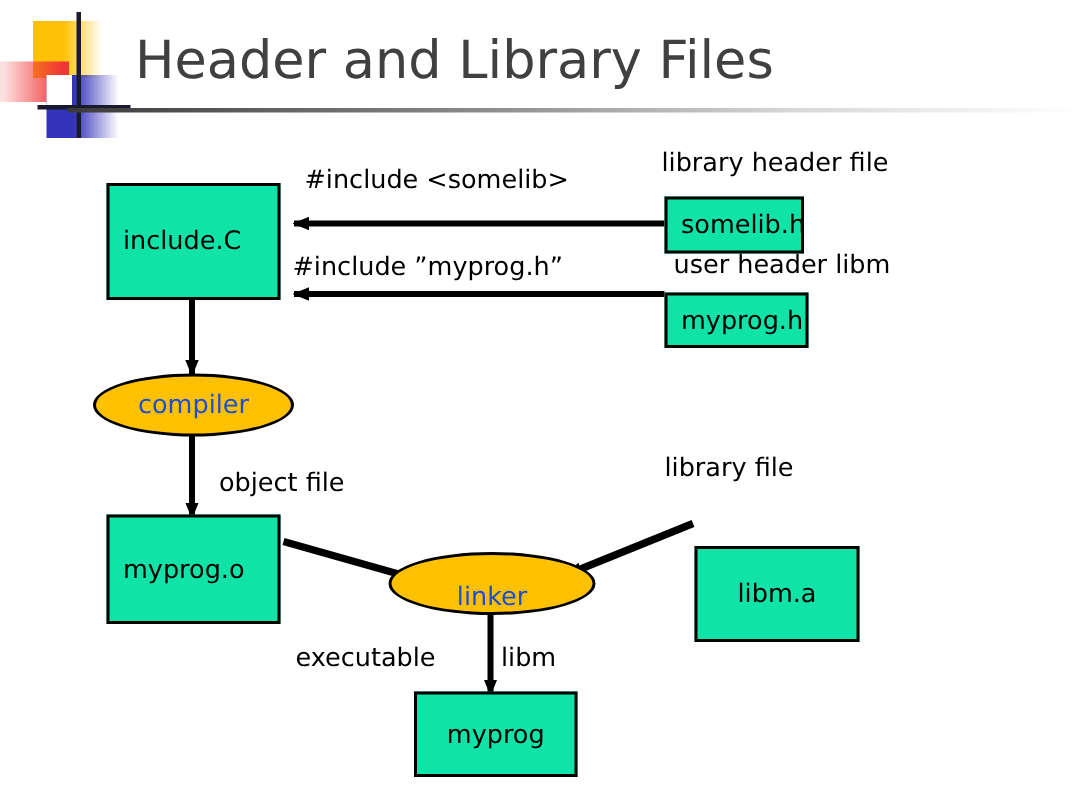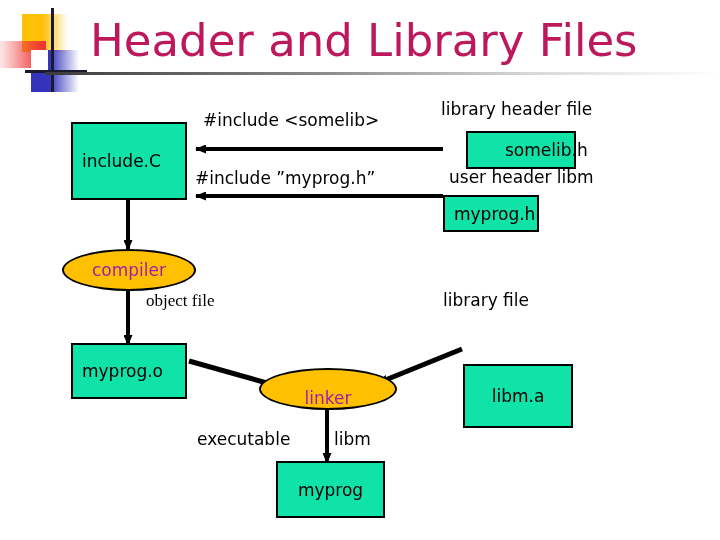--- a/index.html
+++ b/index.html
@@ -64,23 +64,23 @@
     width: 62px; height: 3px;
     background: #1a1a2e;
   }
 
   
   #title {
     position: absolute;
     left: 90px;
     top: 20px;
     width: 600px;
-    font-size: 45px;
+    font-size: 35px;
     line-height: 42px;
-    color: #be185d;
+    color: #404040;
     font-family: "DejaVu Sans", sans-serif;
     letter-spacing: 0px;
     white-space: nowrap;
   }
   #title-rule {
     position: absolute;
     left: 45px;
     top: 72px;
     width: 675px;
     height: 3px;
@@ -106,21 +106,21 @@
 
   .ellipse {
     position: absolute;
     background: #FFC000;
     border: 2px solid #000000;
     border-radius: 50%;
     box-sizing: border-box;
     display: flex;
     align-items: center;
     justify-content: center;
-    color: #a21caf;
+    color: #1d4ed8;
     font-size: 17px;
     font-family: "DejaVu Sans", sans-serif;
   }
 
   .label {
     position: absolute;
     color: #000000;
     font-size: 17px;
     font-family: "DejaVu Sans", sans-serif;
     white-space: nowrap;
@@ -169,33 +169,33 @@
 
     <line x1="462" y1="349" x2="378" y2="383" stroke="#000000" stroke-width="5" marker-end="url(#ah)"></line>
 
     <line x1="327" y1="409" x2="327" y2="463" stroke="#000000" stroke-width="4" marker-end="url(#ah)"></line>
   </svg>
 
   <div class="box" style="left:71px; top:122px; width:116px; height:78px;">
     <span>include.C</span>
   </div>
 
-  <div class="box" style="left:466px; top:131px; width:110px; height:38px;padding-left:28px;">
+  <div class="box" style="left:443px; top:131px; width:93px; height:38px;">
     <span>somelib.h</span>
   </div>
 
   <div class="box" style="left:443px; top:195px; width:96px; height:37px;">
     <span>myprog.h</span>
   </div>
 
   <div class="ellipse" style="left:62px; top:249px; width:134px; height:42px;">
     <span>compiler</span>
   </div>
 
-  <div class="box" style="left:71px; top:343px; width:116px; height:56px;">
+  <div class="box" style="left:71px; top:343px; width:116px; height:73px;">
     <span>myprog.o</span>
   </div>
 
   <div class="ellipse" style="left:259px; top:368px; width:138px; height:42px;align-items:flex-end;">
     <span>linker</span>
   </div>
 
   <div class="box center" style="left:463px; top:340px; width:110px; height:64px;margin-top:24px;">
     <span>libm.a</span>
   </div>
@@ -205,21 +205,21 @@
   </div>
 
   <div class="label" style="left:203px; top:110px;">#include &lt;somelib&gt;</div>
 
   <div class="label" style="left:195px; top:168px;">#include ”myprog.h”</div>
 
   <div class="label" style="left:441px; top:99px;">library header file</div>
 
   <div class="label" style="left:449px; top:167px;">user header libm</div>
 
-  <div class="label" style="left:146px; top:291px;font-family:Liberation Serif, serif;">object file</div>
-
-  <div class="label" style="left:443px; top:290px;">library file</div>
+  <div class="label" style="left:146px; top:312px;">object file</div>
+
+  <div class="label" style="left:443px; top:302px;">library file</div>
 
   <div class="label" style="left:197px; top:429px;">executable</div>
 
   <div class="label" style="left:334px; top:429px;">libm</div>
 
 </div>
 
 </body></html>

